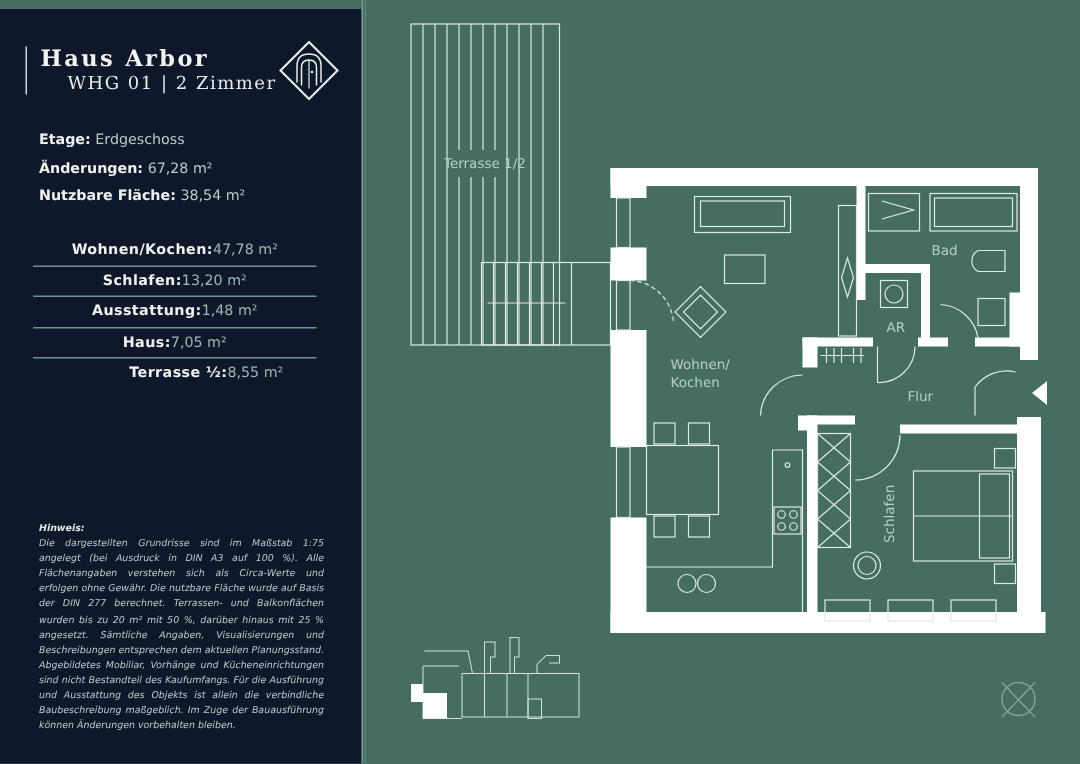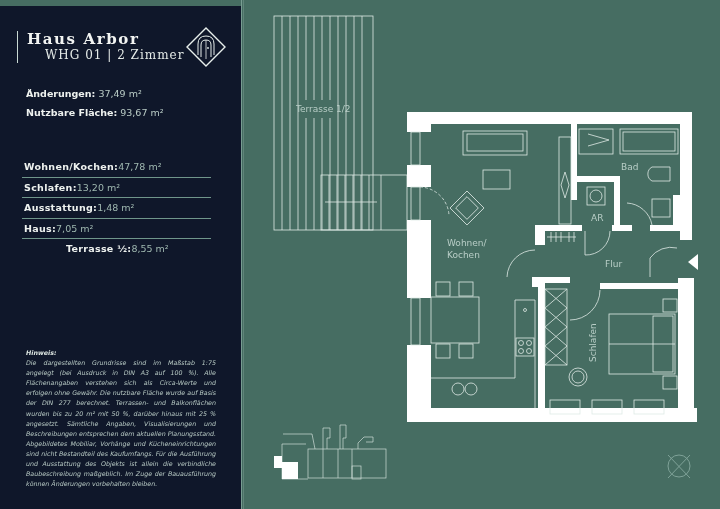--- a/index.html
+++ b/index.html
@@ -8,21 +8,21 @@
   .divider { position:absolute; left:241px; top:0; width:1px; height:509px; background:#8fb0a6; opacity:.7; }
   .divider2 { position:absolute; left:243px; top:0; width:1px; height:509px; background:#8fb0a6; opacity:.35; }
   .title-bar { position:absolute; left:17px; top:25px; width:1px; height:32px; background:#c9d9d3; }
   .title { position:absolute; left:27px; top:24px; color:#f2f4f2; font-family:"DejaVu Serif", serif; font-weight:bold; font-size:15px; letter-spacing:1.6px; }
   .subtitle { position:absolute; left:27px; top:42px; color:#e6ece9; font-family:"DejaVu Serif", serif; font-size:12px; letter-spacing:1px;margin-left:18px; }
   .logo { position:absolute; left:186px; top:21px; width:40px; height:40px; }
   .facts { position:absolute; left:26px; top:79px; font-size:9.5px; color:#eef2ef; line-height:18.5px; }
   .facts b { font-weight:bold; }
   .facts .v { color:#b9cbc5; }
   .areas { position:absolute; left:22px; top:151px; width:189px; font-size:9.5px; }
-  .arow { display:flex; justify-content:flex-start; height:19.5px; align-items:center; border-bottom:1px solid #6f958a; padding:0 2px; color:#eef2ef; }
+  .arow { display:flex; justify-content:center; height:19.5px; align-items:center; border-bottom:1px solid #6f958a; padding:0 2px; color:#eef2ef; }
   .arow:last-child { border-bottom:none;margin-left:42px; }
   .arow .lbl { font-weight:bold; letter-spacing:.3px; }
   .arow .val { color:#9fb8b0; }
   .note { position:absolute; left:26px; top:342px; width:190px; font-size:6.3px; line-height:10.1px; color:#b9cbc5; font-style:italic; text-align:justify; }
   .note .h { font-weight:bold; color:#dfe8e4; }
   .plan { position:absolute; left:244px; top:0; width:476px; height:509px; }
   .lbl-plan { font-family:"DejaVu Sans", sans-serif; fill:#b9cec7; font-size:9px; }
 </style>
 </head>
 <body>
@@ -33,22 +33,23 @@
   <div class="subtitle">WHG 01 | 2 Zimmer</div>
   <svg class="logo" viewBox="0 0 40 40">
     <polygon points="20,1 39,20 20,39 1,20" fill="none" stroke="#e8efec" stroke-width="1.4"></polygon>
     <path d="M12,28 V17 Q12,9 20,9 Q28,9 28,17 V28" fill="none" stroke="#e8efec" stroke-width="1"></path>
     <path d="M15,30 V18 Q15,13 20,13 Q25,13 25,18 V30" fill="none" stroke="#e8efec" stroke-width="1"></path>
     <line x1="20" y1="13" x2="20" y2="32" stroke="#e8efec" stroke-width="0.8"></line>
     <circle cx="22" cy="21" r="0.9" fill="#e8efec"></circle>
   </svg>
 
   <div class="facts">
-    <div><b>Änderungen:</b> <span class="v">37,49 m²</span></div>
-    <div><b>Nutzbare Fläche:</b> <span class="v">93,67 m²</span></div>
+    <div><b>Etage:</b> <span class="v">Erdgeschoss</span></div>
+    <div><b>Änderungen:</b> <span class="v">67,28 m²</span></div>
+    <div><b>Nutzbare Fläche:</b> <span class="v">38,54 m²</span></div>
   </div>
 
   <div class="areas">
     <div class="arow">
         <span class="lbl">Wohnen/Kochen:</span>
         <span class="val">47,78 m²</span>
       </div>
     <div class="arow">
         <span class="lbl">Schlafen:</span>
         <span class="val">13,20 m²</span>

